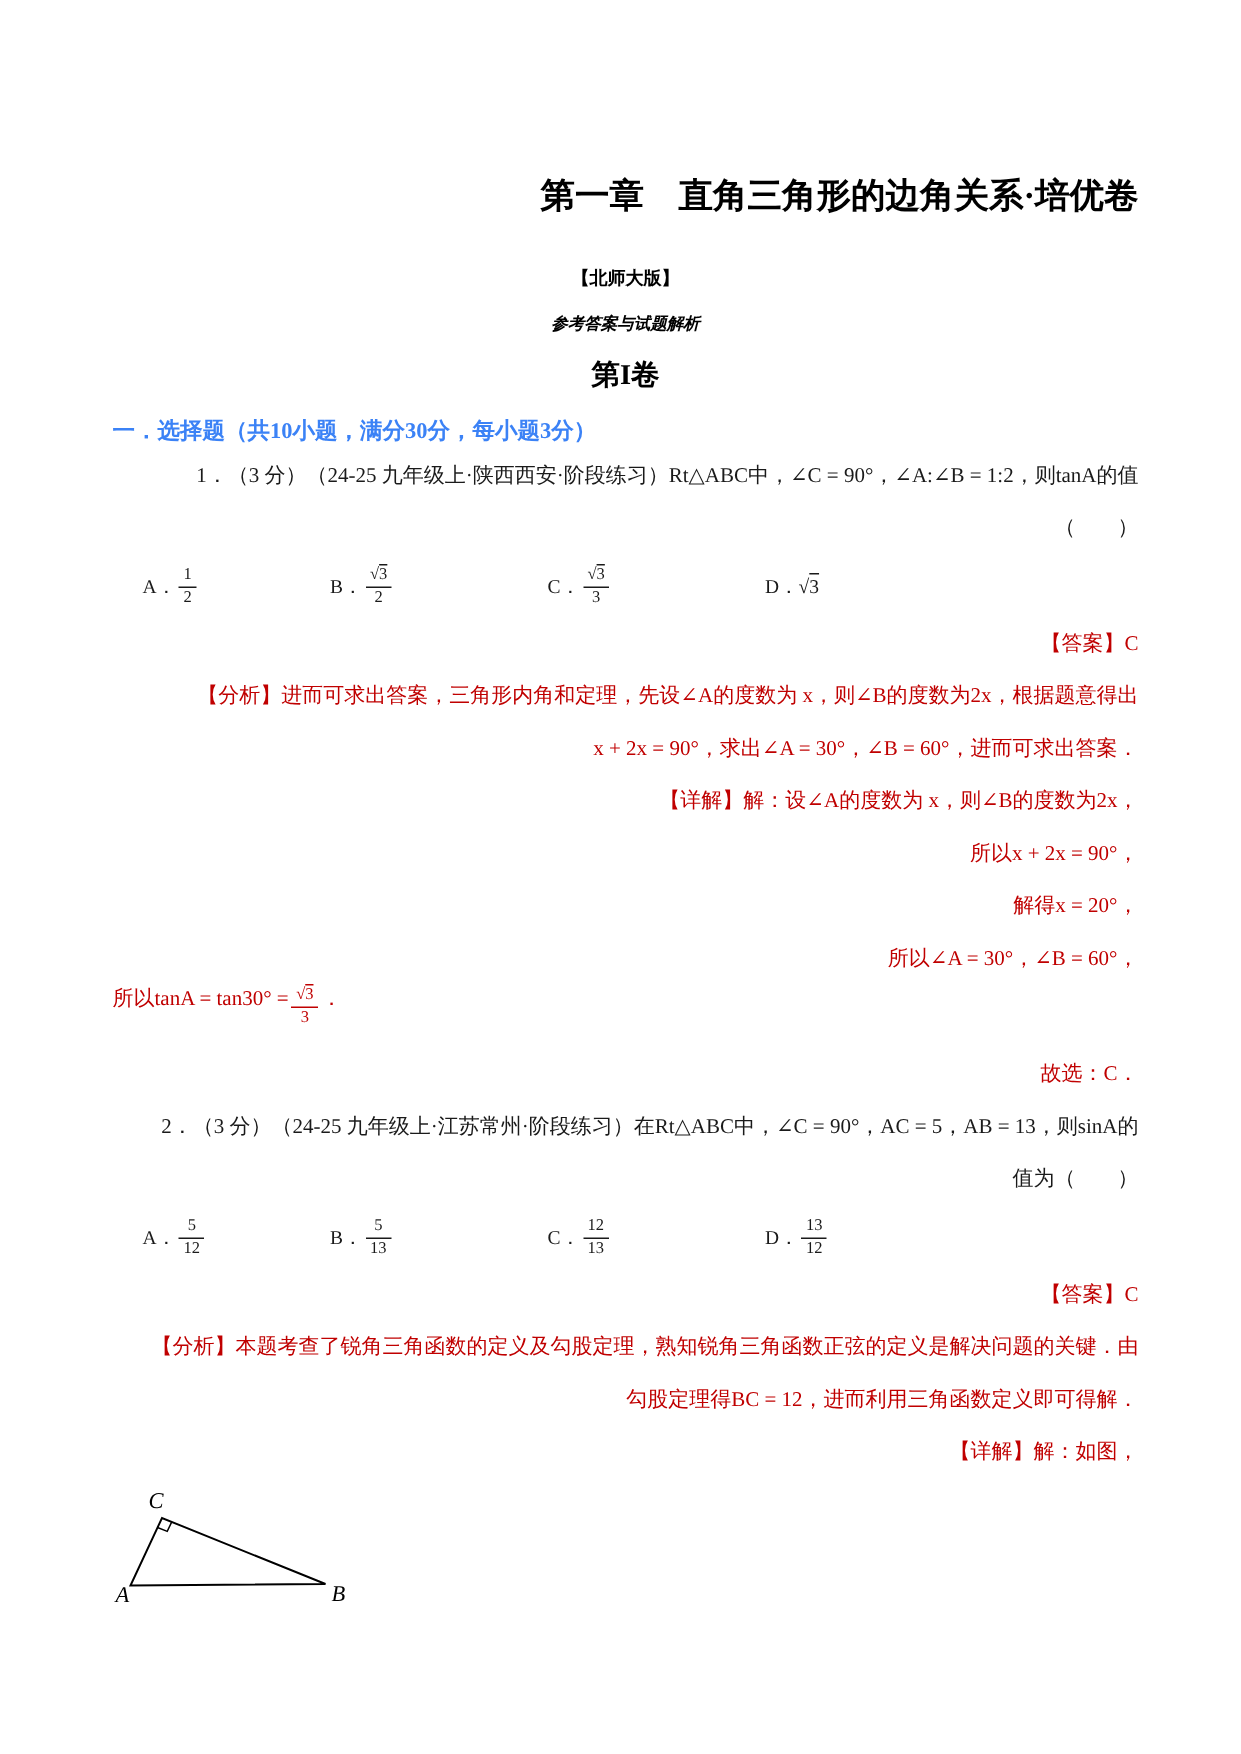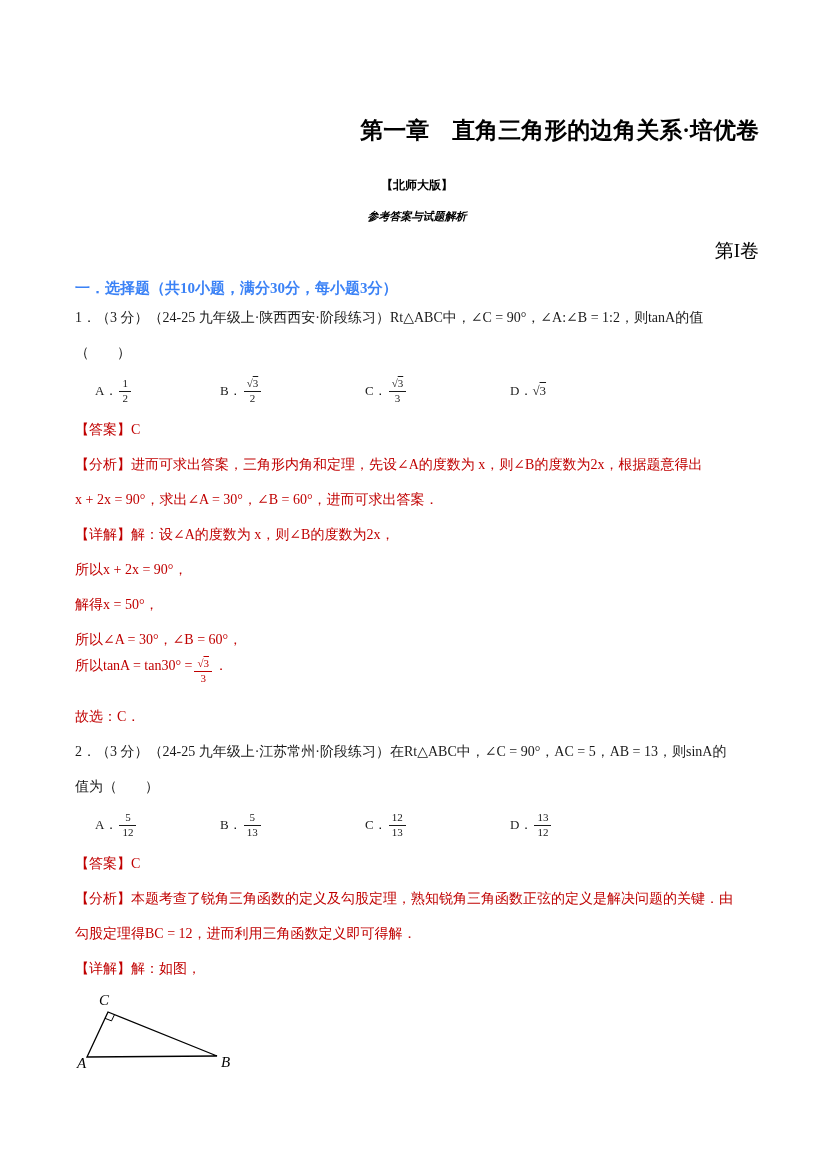--- a/index.html
+++ b/index.html
@@ -16,28 +16,28 @@
   }
   .edition {
     margin-top: 28px; text-align: center;
     font-size: 12px; font-weight: bold; line-height: 22px; color: #000;
   }
   .subtitle {
     margin-top: 12px; text-align: center;
     font-size: 11px; font-weight: bold; line-height: 16px; color: #000; font-style: italic;
   }
   .volume {
-    margin-top: 14px; text-align: right;
-    font-size: 19px; font-weight: normal; line-height: 26px; color: #000;
+    margin-top: 14px; text-align: center;
+    font-size: 19px; font-weight: bold; line-height: 26px; color: #000;
   }
   .section-heading {
     margin-top: 12px; font-size: 15px; font-weight: bold; line-height: 24px; color: #3b82f6;
   }
 
-  p.line { margin: 0; font-size: 14px; line-height: 35px; }
+  p.line { margin: 0; font-size: 14px; line-height: 35px; text-align: right; }
   .black { color: #1a1a1a; }
   .red { color: #c00000; }
 
   .options-row {
     display: flex; align-items: center; height: 42px; font-size: 13px;
   }
   .option { display: inline-flex; align-items: center; white-space: nowrap; }
   .opt-a { margin-left: 20px; width: 125px; }
   .opt-b { width: 145px; }
   .opt-c { width: 145px; }
@@ -99,21 +99,21 @@
       <span>D．</span>
       <span><span>√</span><span class="rad">3</span></span>
     </span>
   </div>
 
   <p class="line red">【答案】C</p>
   <p class="line red">【分析】进而可求出答案，三角形内角和定理，先设∠A的度数为 x，则∠B的度数为2x，根据题意得出</p>
   <p class="line red">x + 2x = 90°，求出∠A = 30°，∠B = 60°，进而可求出答案．</p>
   <p class="line red">【详解】解：设∠A的度数为 x，则∠B的度数为2x，</p>
   <p class="line red">所以x + 2x = 90°，</p>
-  <p class="line red">解得x = 50°，</p>
+  <p class="line red">解得x = 20°，</p>
   <p class="line red">所以∠A = 30°，∠B = 60°，</p>
 
   <div class="step4 red">
     <span>所以tanA = tan30° = </span>
     <span class="frac">
       <span class="num"><span>√</span><span class="rad">3</span></span>
       <span class="den">3</span>
     </span>
     <span>．</span>
   </div>

